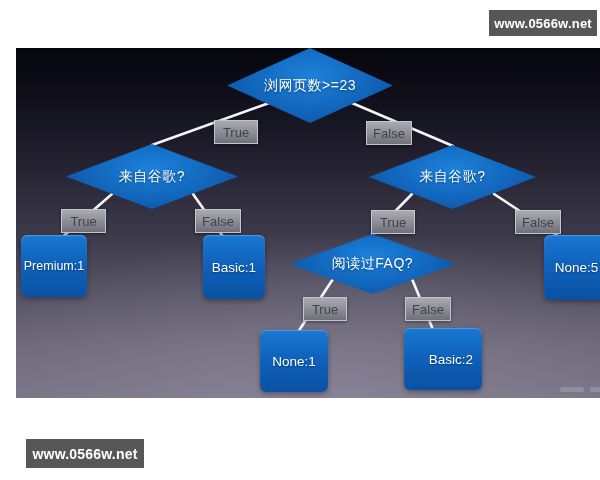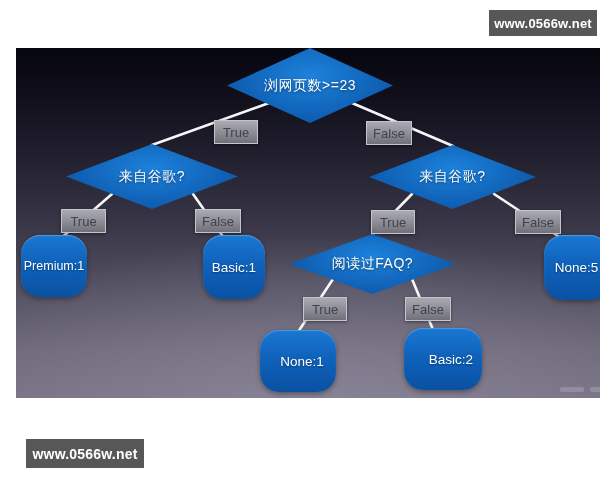--- a/index.html
+++ b/index.html
@@ -31,21 +31,21 @@
     clip-path:polygon(50% 0,100% 50%,50% 100%,0 50%);
     background:radial-gradient(ellipse at 50% 38%, #1d82dc 0%, #0f60b4 62%, #0a4c96 100%);
     display:flex;align-items:center;justify-content:center;
   }
   .diamond span{
     color:#ffffff;font-size:14px;letter-spacing:.5px;
     text-shadow:0 1px 3px rgba(0,0,0,.45);white-space:nowrap;
   }
   
   .leaf{
-    position:absolute;border-radius:19px;
+    position:absolute;border-radius:6px;
     background:linear-gradient(180deg,#1a78d2 0%,#0f62bc 45%,#0a51a2 100%);
     box-shadow:inset 0 1px 1px rgba(255,255,255,.25), 0 2px 5px rgba(0,0,0,.35);
     display:flex;align-items:center;justify-content:center;
     color:#ffffff;font-size:13.5px;text-shadow:0 1px 2px rgba(0,0,0,.4);white-space:nowrap;
   }
   
   .elabel{
     position:absolute;height:22px;border-radius:0;
     background:linear-gradient(180deg,#aaaab2 0%,#8b8b94 55%,#70707a 100%);
     border:1px solid #c4c4cb;box-shadow:0 1px 3px rgba(0,0,0,.45);
@@ -95,21 +95,21 @@
     <div class="elabel" style="left:45px;top:161px;width:43px;">True</div>
     <div class="elabel" style="left:179px;top:161px;width:44px;">False</div>
     <div class="elabel" style="left:355px;top:162px;width:42px;">True</div>
     <div class="elabel" style="left:499px;top:162px;width:44px;">False</div>
     <div class="elabel" style="left:287px;top:249px;width:42px;">True</div>
     <div class="elabel" style="left:389px;top:249px;width:44px;">False</div>
 
     <div class="leaf" style="left:5px;top:187px;width:66px;height:62px;font-size:12.5px;">Premium:1</div>
     <div class="leaf" style="left:187px;top:187px;width:62px;height:64px;">Basic:1</div>
     <div class="leaf" style="left:528px;top:187px;width:65px;height:65px;">None:5</div>
-    <div class="leaf" style="left:244px;top:282px;width:68px;height:62px;padding-left:8px;">None:1</div>
+    <div class="leaf" style="left:244px;top:282px;width:68px;height:62px;">None:1</div>
     <div class="leaf" style="left:388px;top:280px;width:62px;height:62px;padding-left:16px;">Basic:2</div>
 
     <div class="faint">
         <i></i>
         <i></i>
       </div>
   </div>
 
   <div class="wm wm-bottom">www.0566w.net</div>
 

